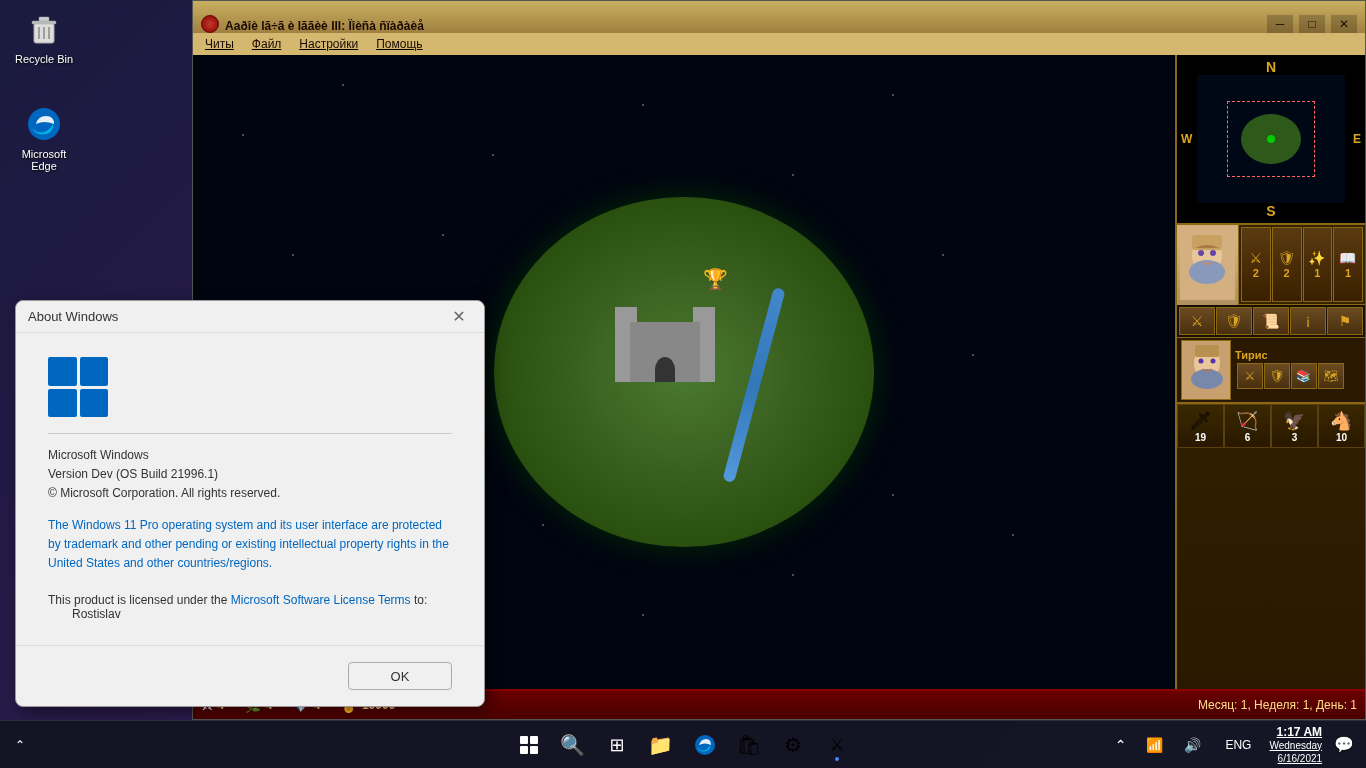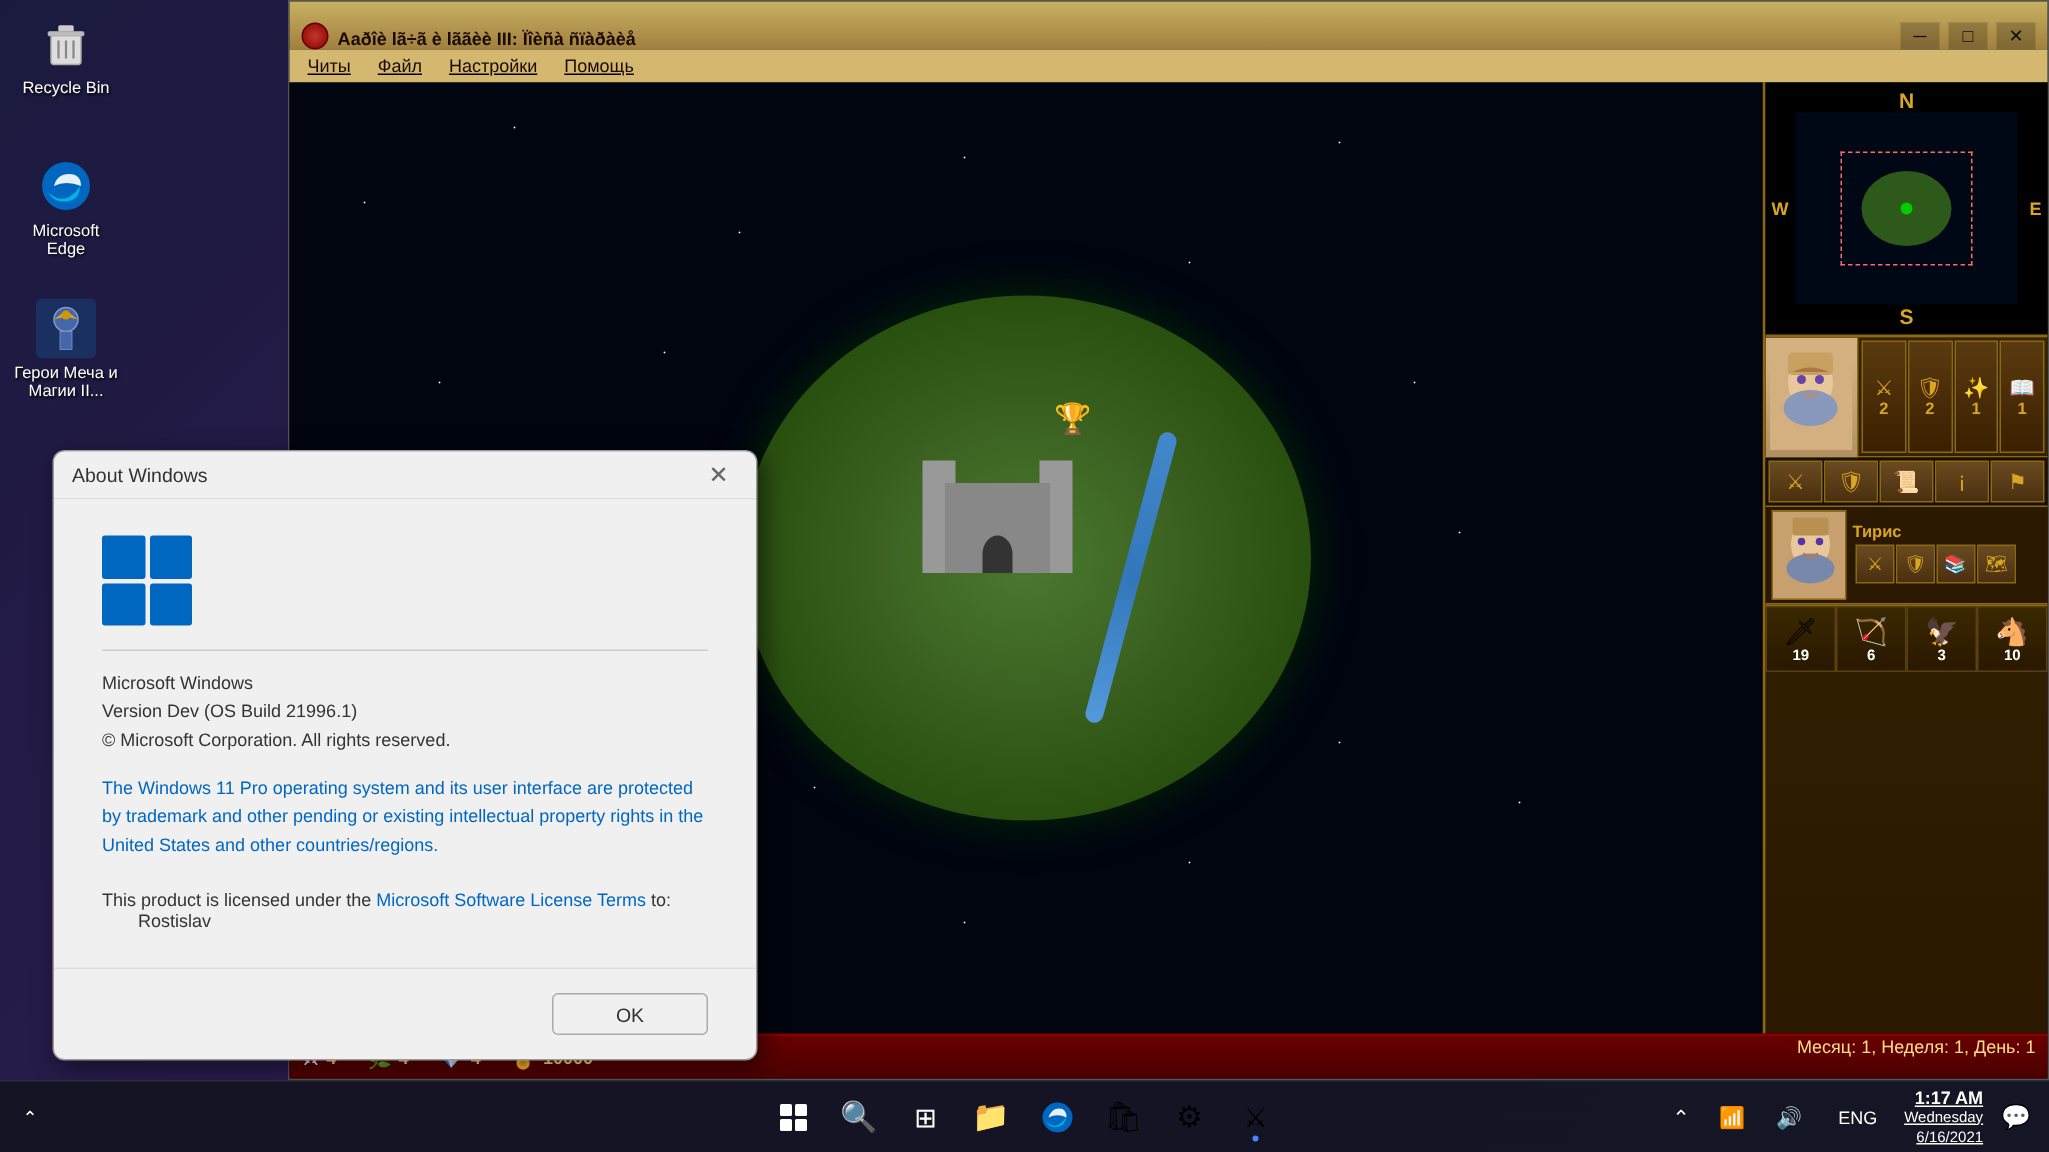--- a/index.html
+++ b/index.html
@@ -512,20 +512,21 @@
     
     #game-bottom-bar {
       position: absolute;
       bottom: 0;
       left: 0;
       right: 0;
       height: 30px;
       background: linear-gradient(180deg, #6a0000 0%, #4a0000 100%);
       border-top: 2px solid #8b0000;
       display: flex;
+      align-items: center;
       padding: 0 8px;
       gap: 20px;
     }
 
     .resource-item {
       display: flex;
       align-items: center;
       gap: 4px;
       color: #fff;
       font-size: 12px;
@@ -551,21 +552,20 @@
       position: absolute;
       left: 15px;
       top: 300px;
       width: 470px;
       background: #f0f0f0;
       border: 1px solid #999;
       box-shadow: 4px 4px 16px rgba(0,0,0,0.5);
       border-radius: 8px;
       overflow: hidden;
       z-index: 100;
-      margin-left: 20px;
     }
 
     #about-titlebar {
       background: #f0f0f0;
       height: 32px;
       display: flex;
       align-items: center;
       padding: 0 12px;
       border-bottom: 1px solid #ddd;
       border-radius: 8px 8px 0 0;
@@ -814,32 +814,20 @@
     <div class="icon-img">
       <svg width="40" height="40" viewBox="0 0 40 40">
         <circle cx="20" cy="20" r="16" fill="#0067c0"></circle>
         <path d="M28 14 Q32 20 24 26 Q16 32 8 24 Q12 32 22 30 Q32 28 28 14Z" fill="#00b4e4"></path>
         <path d="M12 20 Q14 12 22 12 Q30 12 30 20 Q20 16 12 20Z" fill="#ffffff" opacity="0.9"></path>
       </svg>
     </div>
     <span class="icon-label">Microsoft Edge</span>
   </div>
 
-  <div class="desktop-icon heroes-icon" style="left:4px;top:195px;">
-    <div class="icon-img">
-      <svg width="40" height="40" viewBox="0 0 40 40">
-        <rect width="40" height="40" rx="4" fill="#1a3060"></rect>
-        <circle cx="20" cy="14" r="8" fill="#4466aa" stroke="#8899cc" stroke-width="1"></circle>
-        <path d="M12 14 L20 8 L28 14 L20 12Z" fill="#daa520"></path>
-        <rect x="16" y="22" width="8" height="12" fill="#4466aa" stroke="#8899cc" stroke-width="0.5"></rect>
-        <circle cx="20" cy="11" r="3" fill="#cc9900"></circle>
-      </svg>
-    </div>
-    <span class="icon-label">Герои Меча и Магии II...</span>
-  </div>
 
   <div id="game-window">
     <div id="game-titlebar">
       <div class="title-icon"></div>
       <span class="title-text">Ааðîè lã÷ã è lããèè III: Ïîèñà ñïàðàèå</span>
       <button class="win-btn">─</button>
       <button class="win-btn">□</button>
       <button class="win-btn close-btn">✕</button>
     </div>
     <div id="game-menubar">

